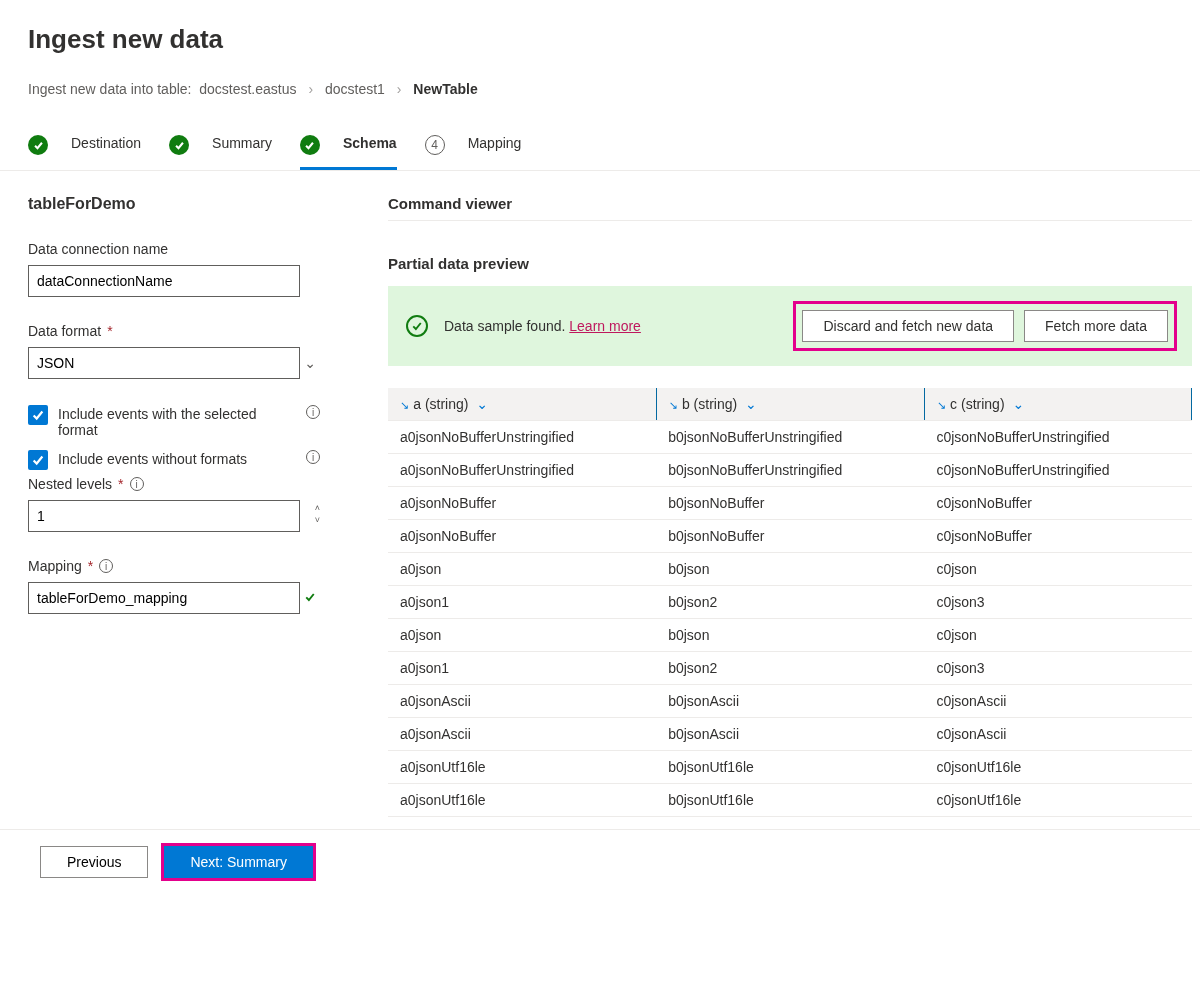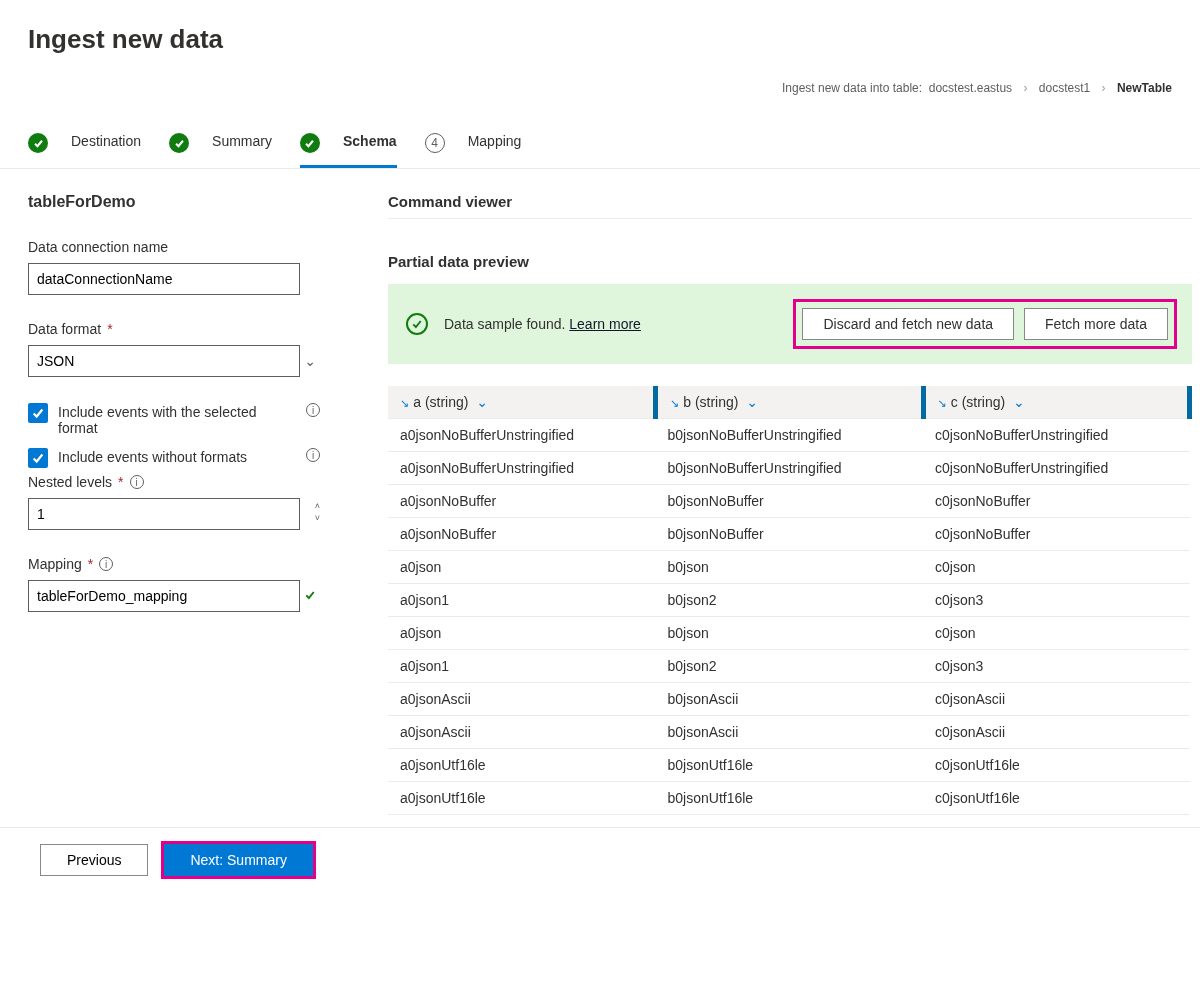--- a/index.html
+++ b/index.html
@@ -7,21 +7,21 @@
     margin: 0;
     font-family: "Segoe UI", -apple-system, BlinkMacSystemFont, sans-serif;
     font-size: 14px;
     color: #323130;
     background: #fff;
     padding: 0;
   }
   .page { width: 1200px; }
   .header { padding: 24px 28px 12px 28px; }
   .page-title { font-size: 26px; font-weight: 600; margin: 0 0 26px 0; color: #323130; }
-  .breadcrumb { color: #605e5c; font-size: 12px; margin-bottom: 26px; text-align: right; }
+  .breadcrumb { color: #605e5c; font-size: 14px; margin-bottom: 26px; }
   .breadcrumb .chev { margin: 0 8px; color: #a19f9d; }
   .breadcrumb .current { color: #323130; font-weight: 600; }
   .steps { display: flex; gap: 28px; align-items: center; padding: 0 28px; border-bottom: 1px solid #edebe9; }
   .step { display: flex; align-items: flex-start; gap: 23px; padding-bottom: 12px; border-bottom: 3px solid transparent; }
   .step.active { border-bottom-color: #0078d4; }
   .step-circle { width: 20px; height: 20px; border-radius: 50%; display: flex; align-items: center; justify-content: center; font-size: 12px; }
   .step-circle.done { background: #107c10; color: #fff; }
   .step-circle.pending { border: 1px solid #605e5c; color: #605e5c; background: #fff; }
   .step-label { color: #323130; }
   .step.active .step-label { font-weight: 600; }
@@ -43,25 +43,25 @@
   .spinner-input { position:relative; width:296px; }
   .spinner-arrows { position:absolute; right:4px; top:2px; display:flex; flex-direction:column; font-size:9px; line-height:12px; color:#605e5c; }
   .mapping-check { position:absolute; right:8px; top:50%; transform:translateY(-50%); color:#107c10; }
   .content { flex:1; padding-right: 8px; }
   .section-title { font-weight:600; font-size:15px; margin-bottom:8px; }
   .divider { border-bottom:1px solid #edebe9; margin-bottom:20px; }
   .subsection-title { font-weight:600; font-size:15px; margin-bottom:14px; }
   .banner { background:#dff6dd; padding:18px 18px; display:flex; align-items:center; gap:16px; margin-bottom:22px; }
   .banner-icon { width:22px; height:22px; border:2px solid #107c10; border-radius:50%; display:flex; align-items:center; justify-content:center; color:#107c10; flex-shrink:0; }
   .banner-text { flex:0 0 auto; margin-right:auto; color:#323130; }
-  .banner-text a { color:#0f172a; }
+  .banner-text a { color:#be185d; }
   .banner-actions { display:flex; gap:10px; padding:6px; outline:3px solid #e3008c; }
   .btn { height:32px; border:1px solid #8a8886; background:#fff; padding:0 20px; font-size:14px; cursor:pointer; font-family:inherit; color:#323130; }
   .table { width:100%; border-collapse:collapse; }
-  .table th { text-align:left; background:#f3f2f1; font-weight:400; color:#323130; padding:8px 12px; border-bottom:1px solid #edebe9; border-right:5px solid #0369a1; position:relative;margin-left:35px; }
+  .table th { text-align:left; background:#f3f2f1; font-weight:400; color:#323130; padding:8px 12px; border-bottom:1px solid #edebe9; border-right:1px solid #0369a1; position:relative;margin-left:35px; }
   .col-icon { color:#0078d4; font-size:11px; margin-right:4px; }
   .col-chev { color:#0078d4; margin-left:4px; }
   .table td { padding:8px 12px; border-bottom:1px solid #edebe9; color:#323130; }
   .footer { border-top:1px solid #edebe9; padding:16px 40px; display:flex; gap:16px; margin-top:12px; }
   .btn-secondary { height:32px; border:1px solid #8a8886; background:#fff; padding:0 26px; font-size:14px; cursor:pointer; font-family:inherit; }
   .btn-primary { height:32px; border:none; background:#0078d4; color:#fff; padding:0 26px; font-size:14px; cursor:pointer; font-family:inherit; outline:3px solid #e3008c; }
   .check-svg { width:12px; height:12px; }
 </style>
 </head>
 <body>

